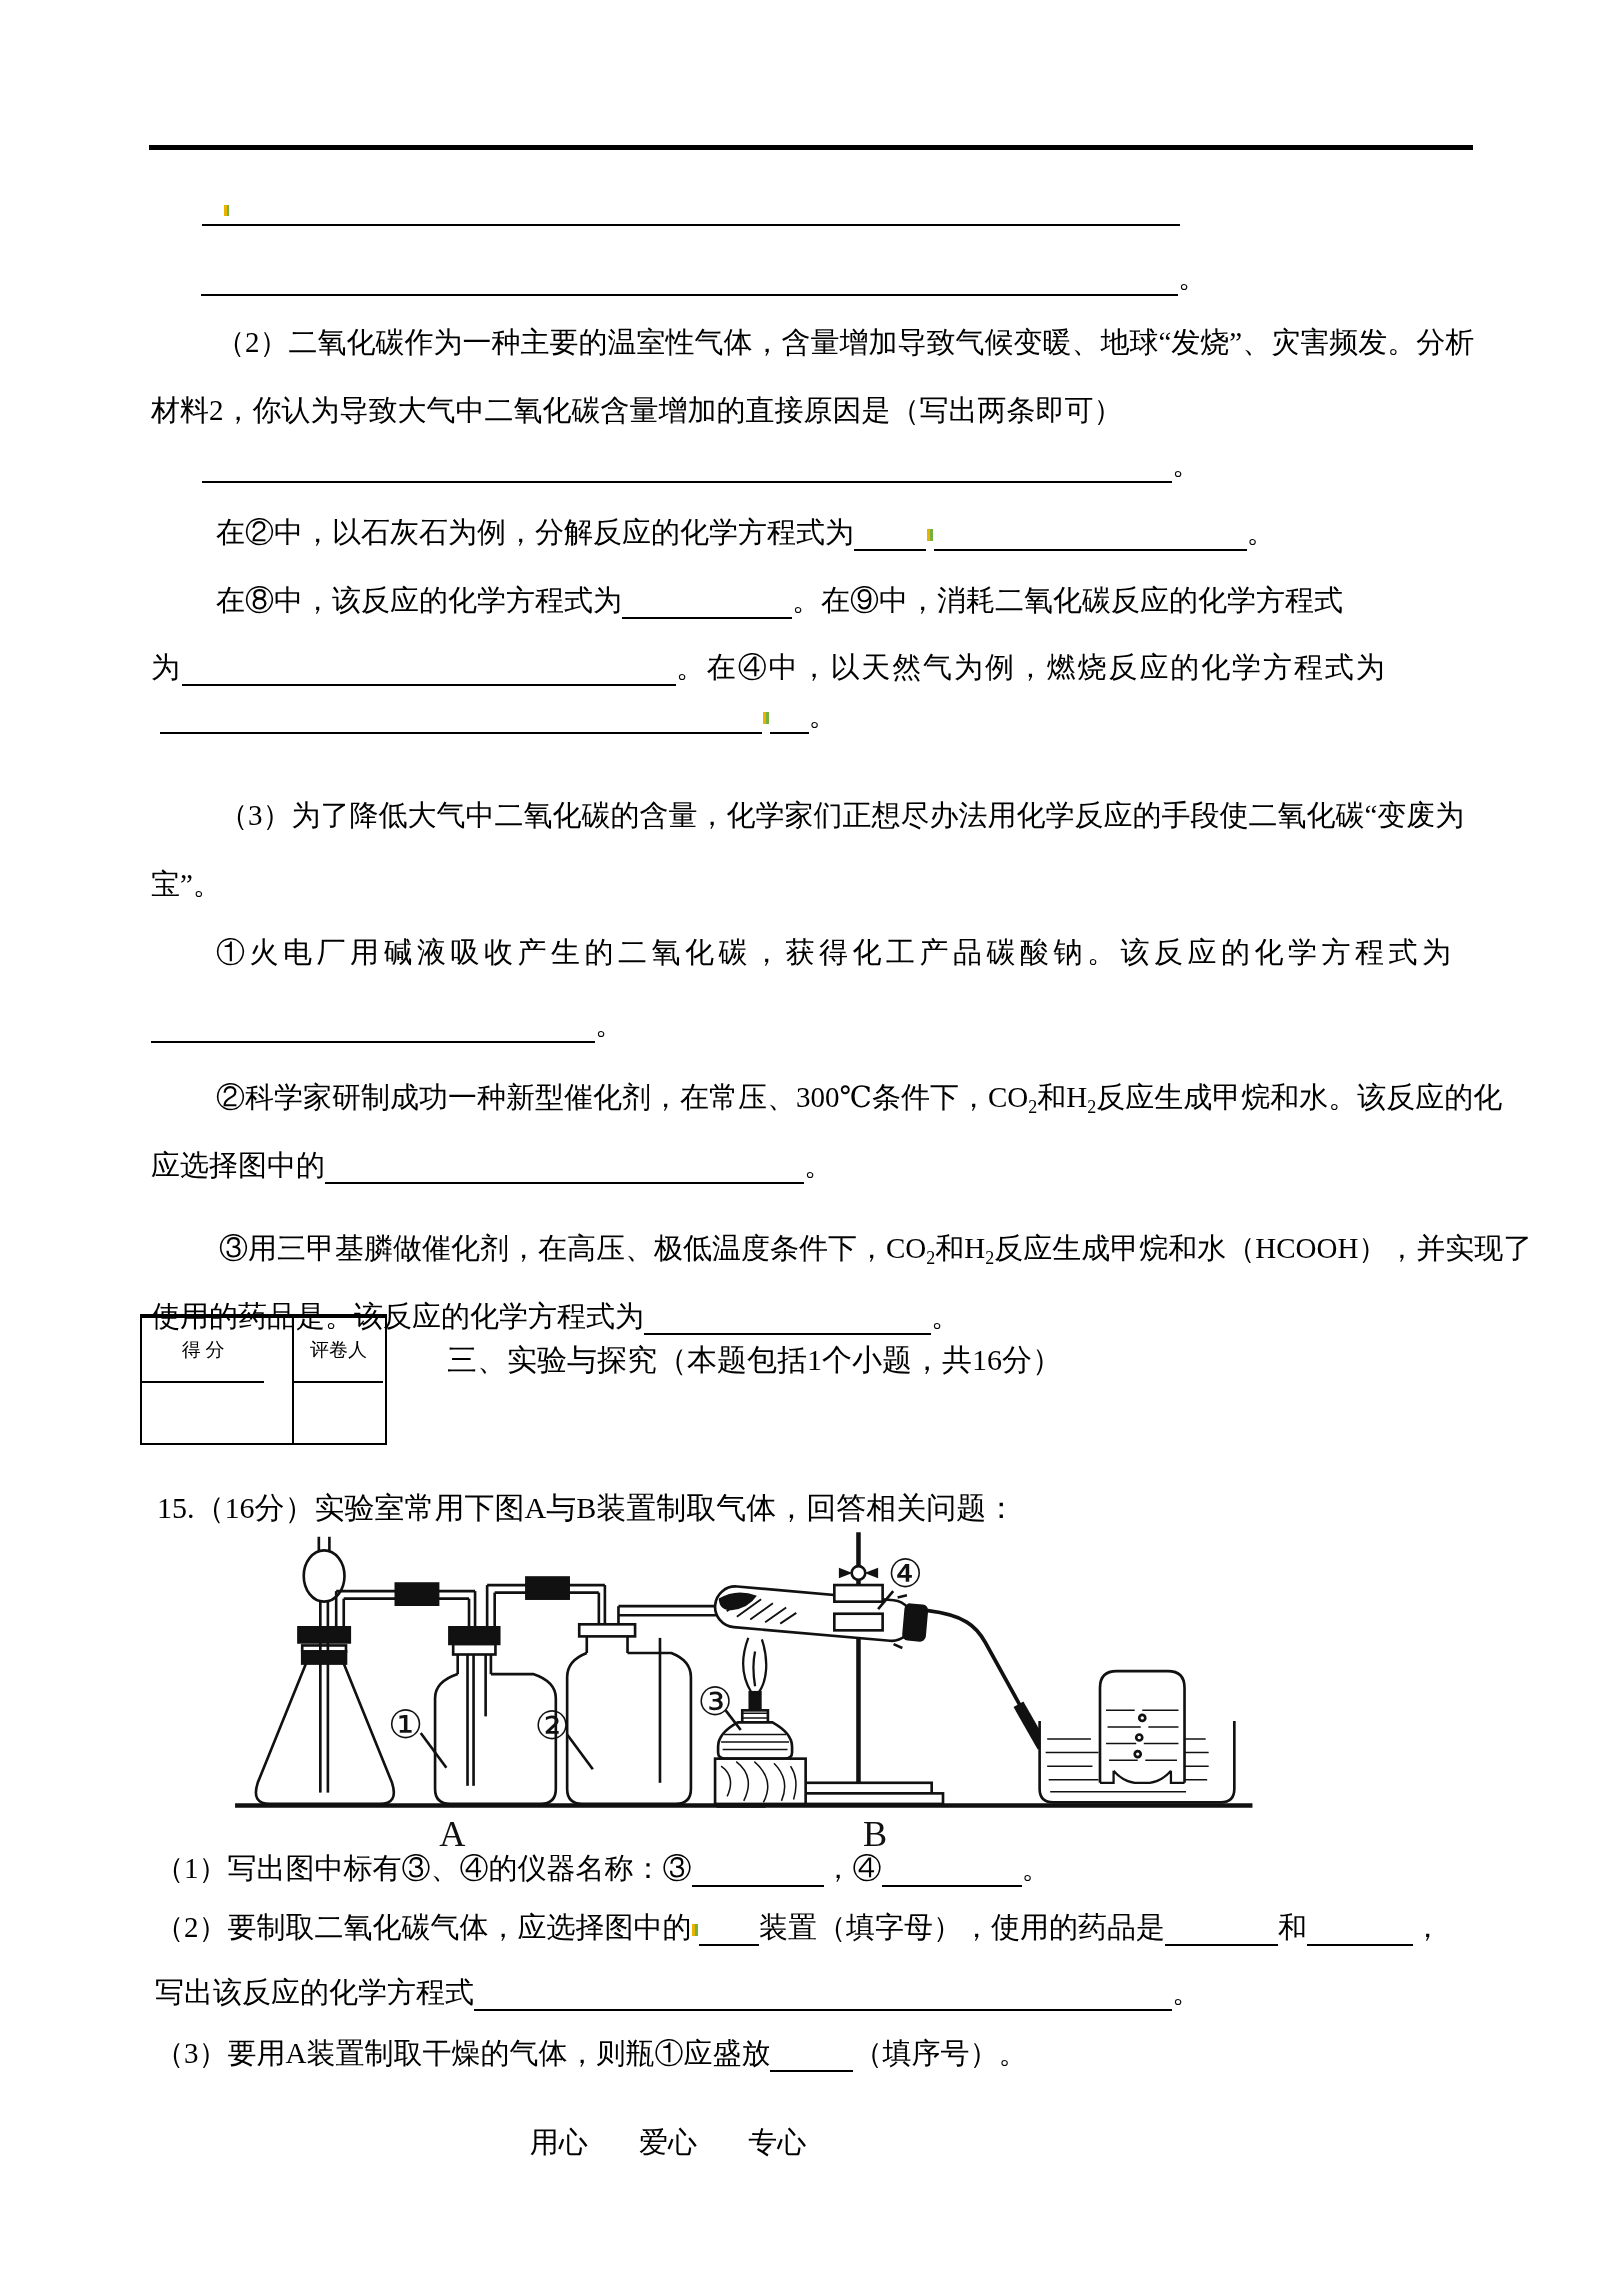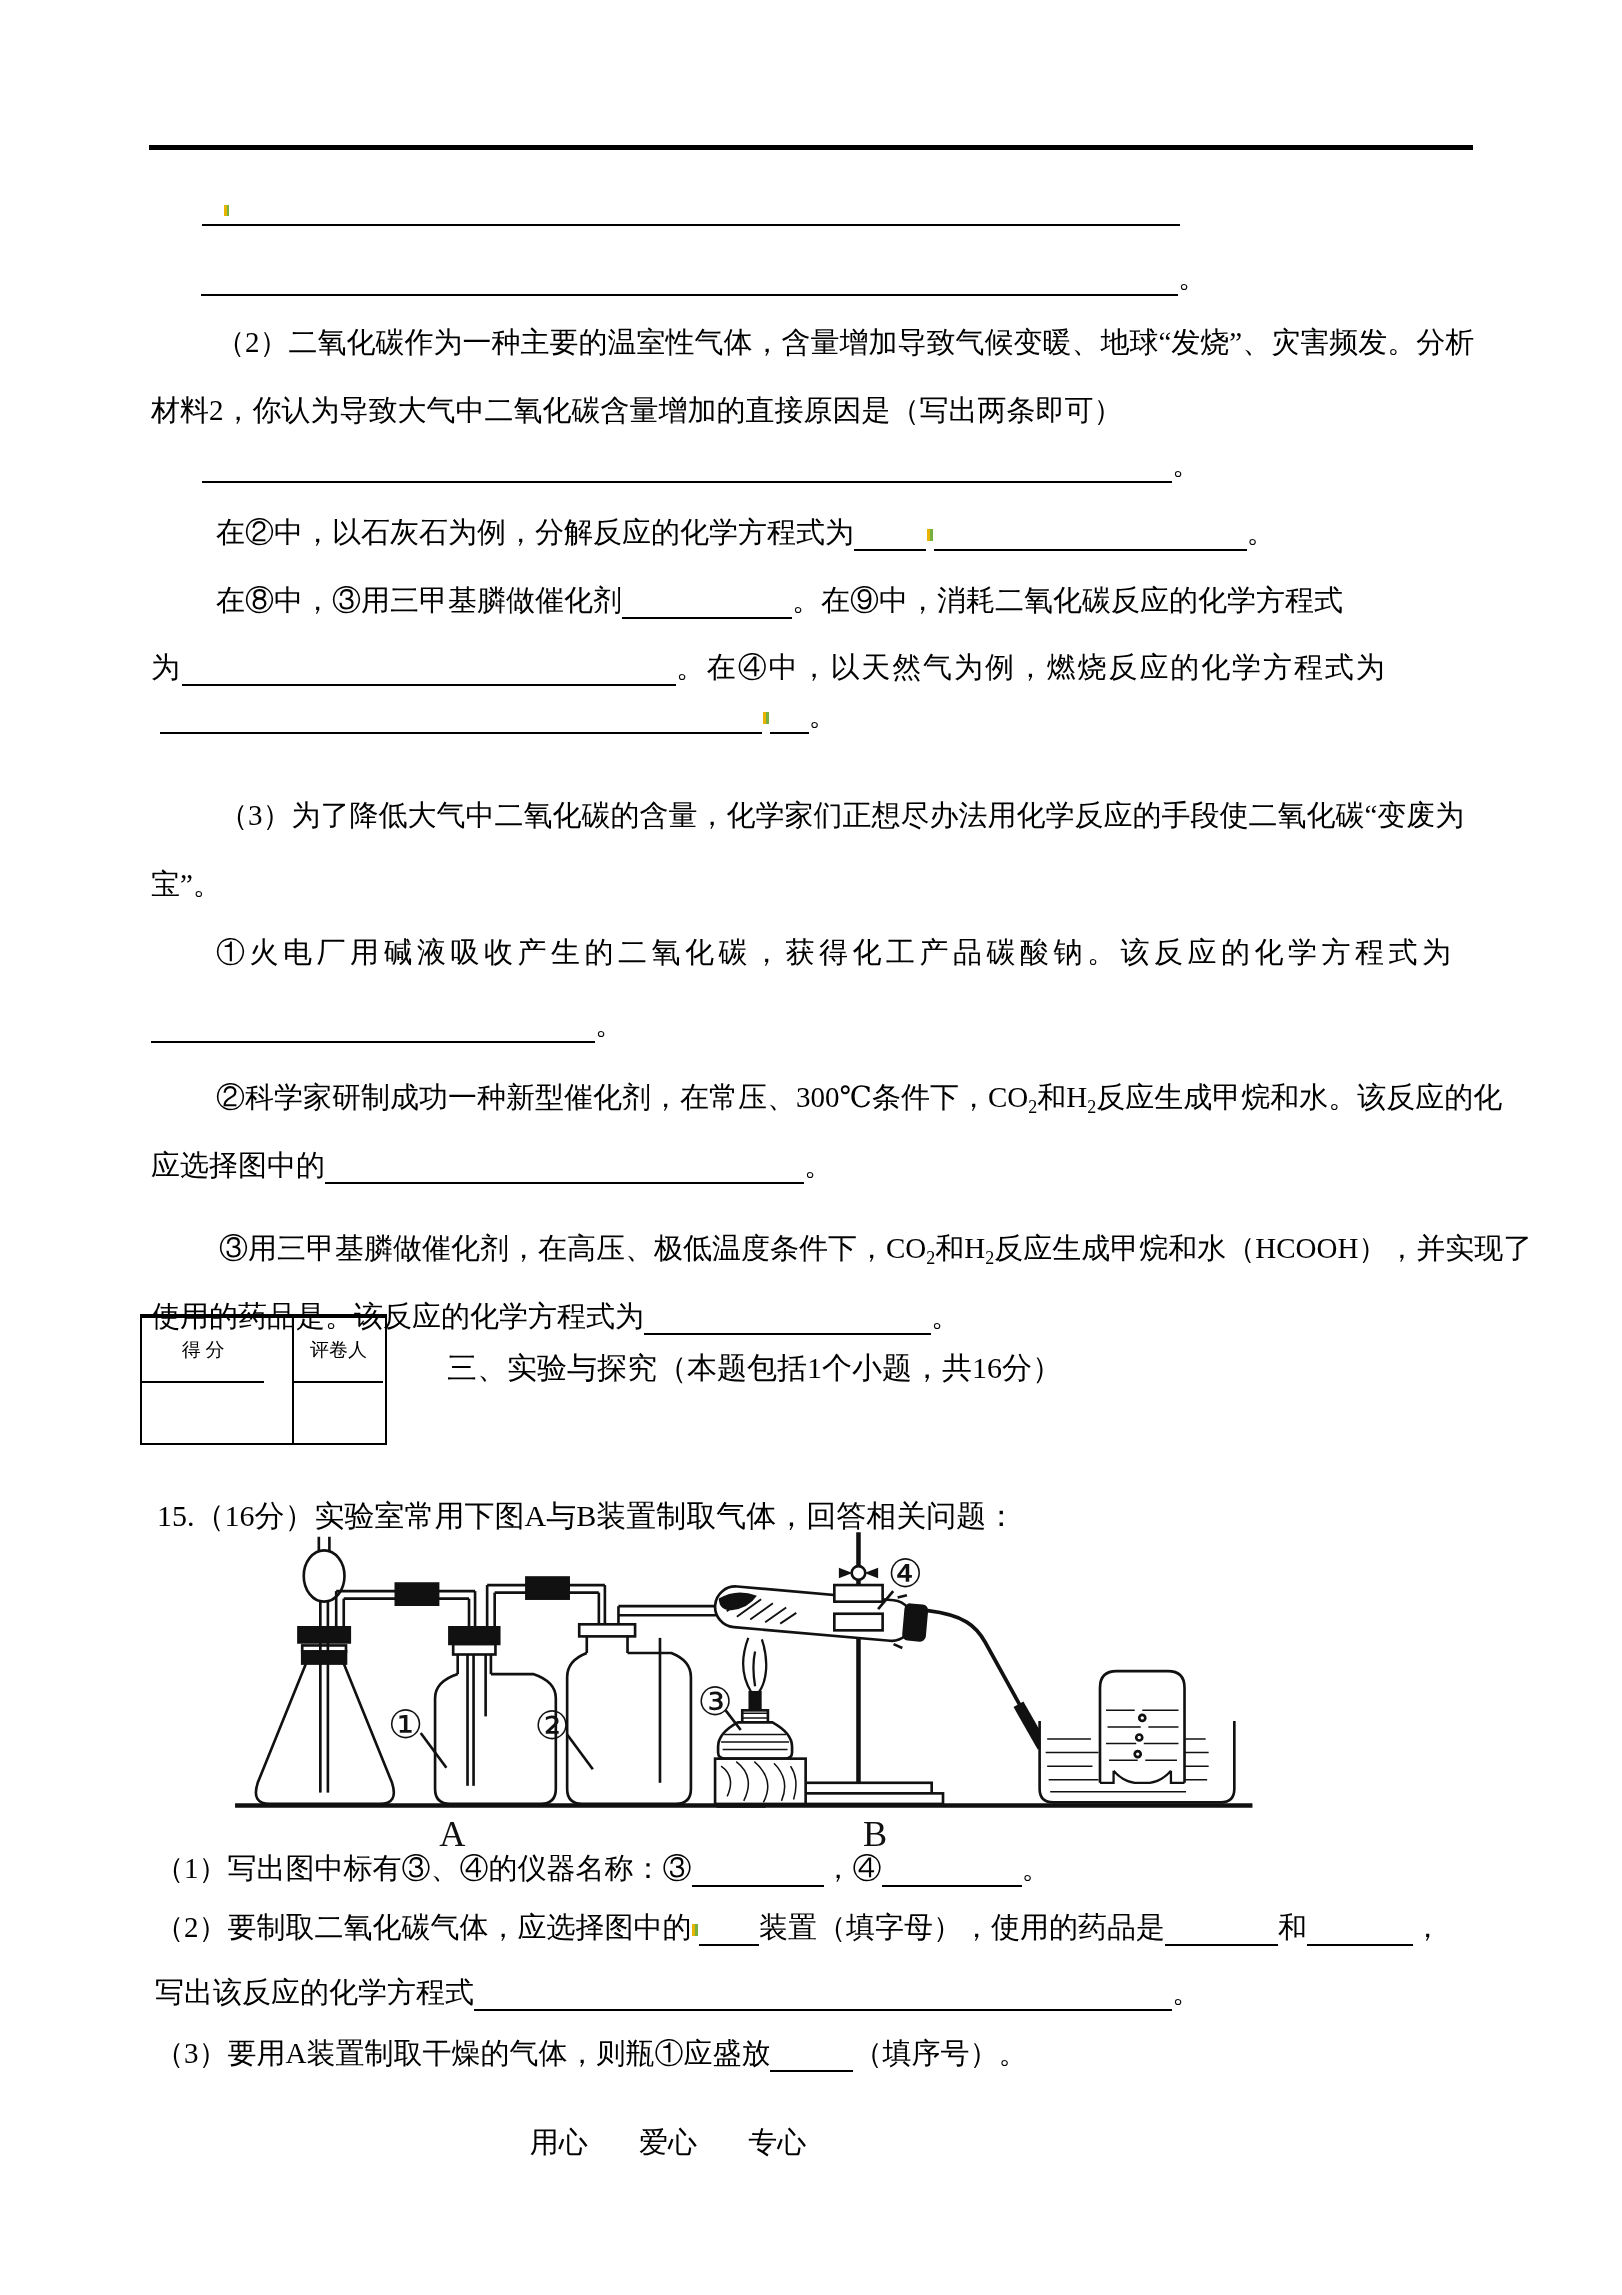--- a/index.html
+++ b/index.html
@@ -2,21 +2,21 @@
 <html style="font-size:12px"><head>
 <meta charset="utf-8">
 <style>
   html,body{margin:0;padding:0;}
   body{
     width:1623px;height:2295px;position:relative;background:#ffffff;
     font-family:"Liberation Serif","DejaVu Serif",serif;color:#000;
   }
   .line{position:absolute;white-space:nowrap;font-size:29px;line-height:38px;color:#000;}
   .f38{font-size:29px;}
-  .f40{font-size:30px;margin-top:8px;}
+  .f40{font-size:30px;}
   .ls6{letter-spacing:4.5px;}
   .ls2{letter-spacing:1.9px;}
   .blank{display:inline-block;height:32px;border-bottom:2.3px solid #000;vertical-align:bottom;}
   .sub{font-size:18px;vertical-align:-6px;}
   .art{display:inline-block;width:6px;height:12px;vertical-align:middle;margin:0 0.8px;
        background:linear-gradient(90deg,#e9b400 55%,#76b041 45%);}
   .abs-art{position:absolute;width:5.3px;height:11.3px;
        background:linear-gradient(90deg,#e9b400 55%,#76b041 45%);}
   .toprule{position:absolute;left:149px;top:145px;width:1324px;height:5.3px;background:#000;}
   .score-table{
@@ -42,21 +42,21 @@
 
 <div class="line" style="left:201px;top:258px"><span class="blank" style="width:977px"></span><span>。</span></div>
 
 <div class="line" style="left:216px;top:323px"><span>（2）二氧化碳作为一种主要的温室性气体，含量增加导致气候变暖、地球“发烧”、灾害频发。分析</span></div>
 <div class="line" style="left:151px;top:391px"><span>材料2，你认为导致大气中二氧化碳含量增加的直接原因是（写出两条即可）</span></div>
 
 <div class="line" style="left:202px;top:445px"><span class="blank" style="width:970px"></span><span>。</span></div>
 
 <div class="line" style="left:216px;top:513px"><span>在②中，以石灰石为例，分解反应的化学方程式为</span><span class="blank" style="width:72px"></span><span class="art"></span><span class="blank" style="width:313px"></span><span>。</span></div>
 
-<div class="line" style="left:216px;top:581px"><span>在⑧中，③用三甲基膦做催化剂</span><span class="blank" style="width:170px"></span><span>。在⑨中，消耗二氧化碳反应的化学方程式</span></div>
+<div class="line" style="left:216px;top:581px"><span>在⑧中，该反应的化学方程式为</span><span class="blank" style="width:170px"></span><span>。在⑨中，消耗二氧化碳反应的化学方程式</span></div>
 
 <div class="line ls2" style="left:151px;top:648px"><span>为</span><span class="blank" style="width:494px"></span><span>。在④中，以天然气为例，燃烧反应的化学方程式为</span></div>
 
 <div class="line" style="left:160px;top:696px"><span class="blank" style="width:602px"></span><span class="art"></span><span class="blank" style="width:39px"></span><span>。</span></div>
 
 <div class="line" style="left:219px;top:796px"><span>（3）为了降低大气中二氧化碳的含量，化学家们正想尽办法用化学反应的手段使二氧化碳“变废为</span></div>
 <div class="line" style="left:151px;top:865px"><span>宝”。</span></div>
 
 <div class="line ls6" style="left:216px;top:933px"><span>①火电厂用碱液吸收产生的二氧化碳，获得化工产品碳酸钠。该反应的化学方程式为</span></div>
 

